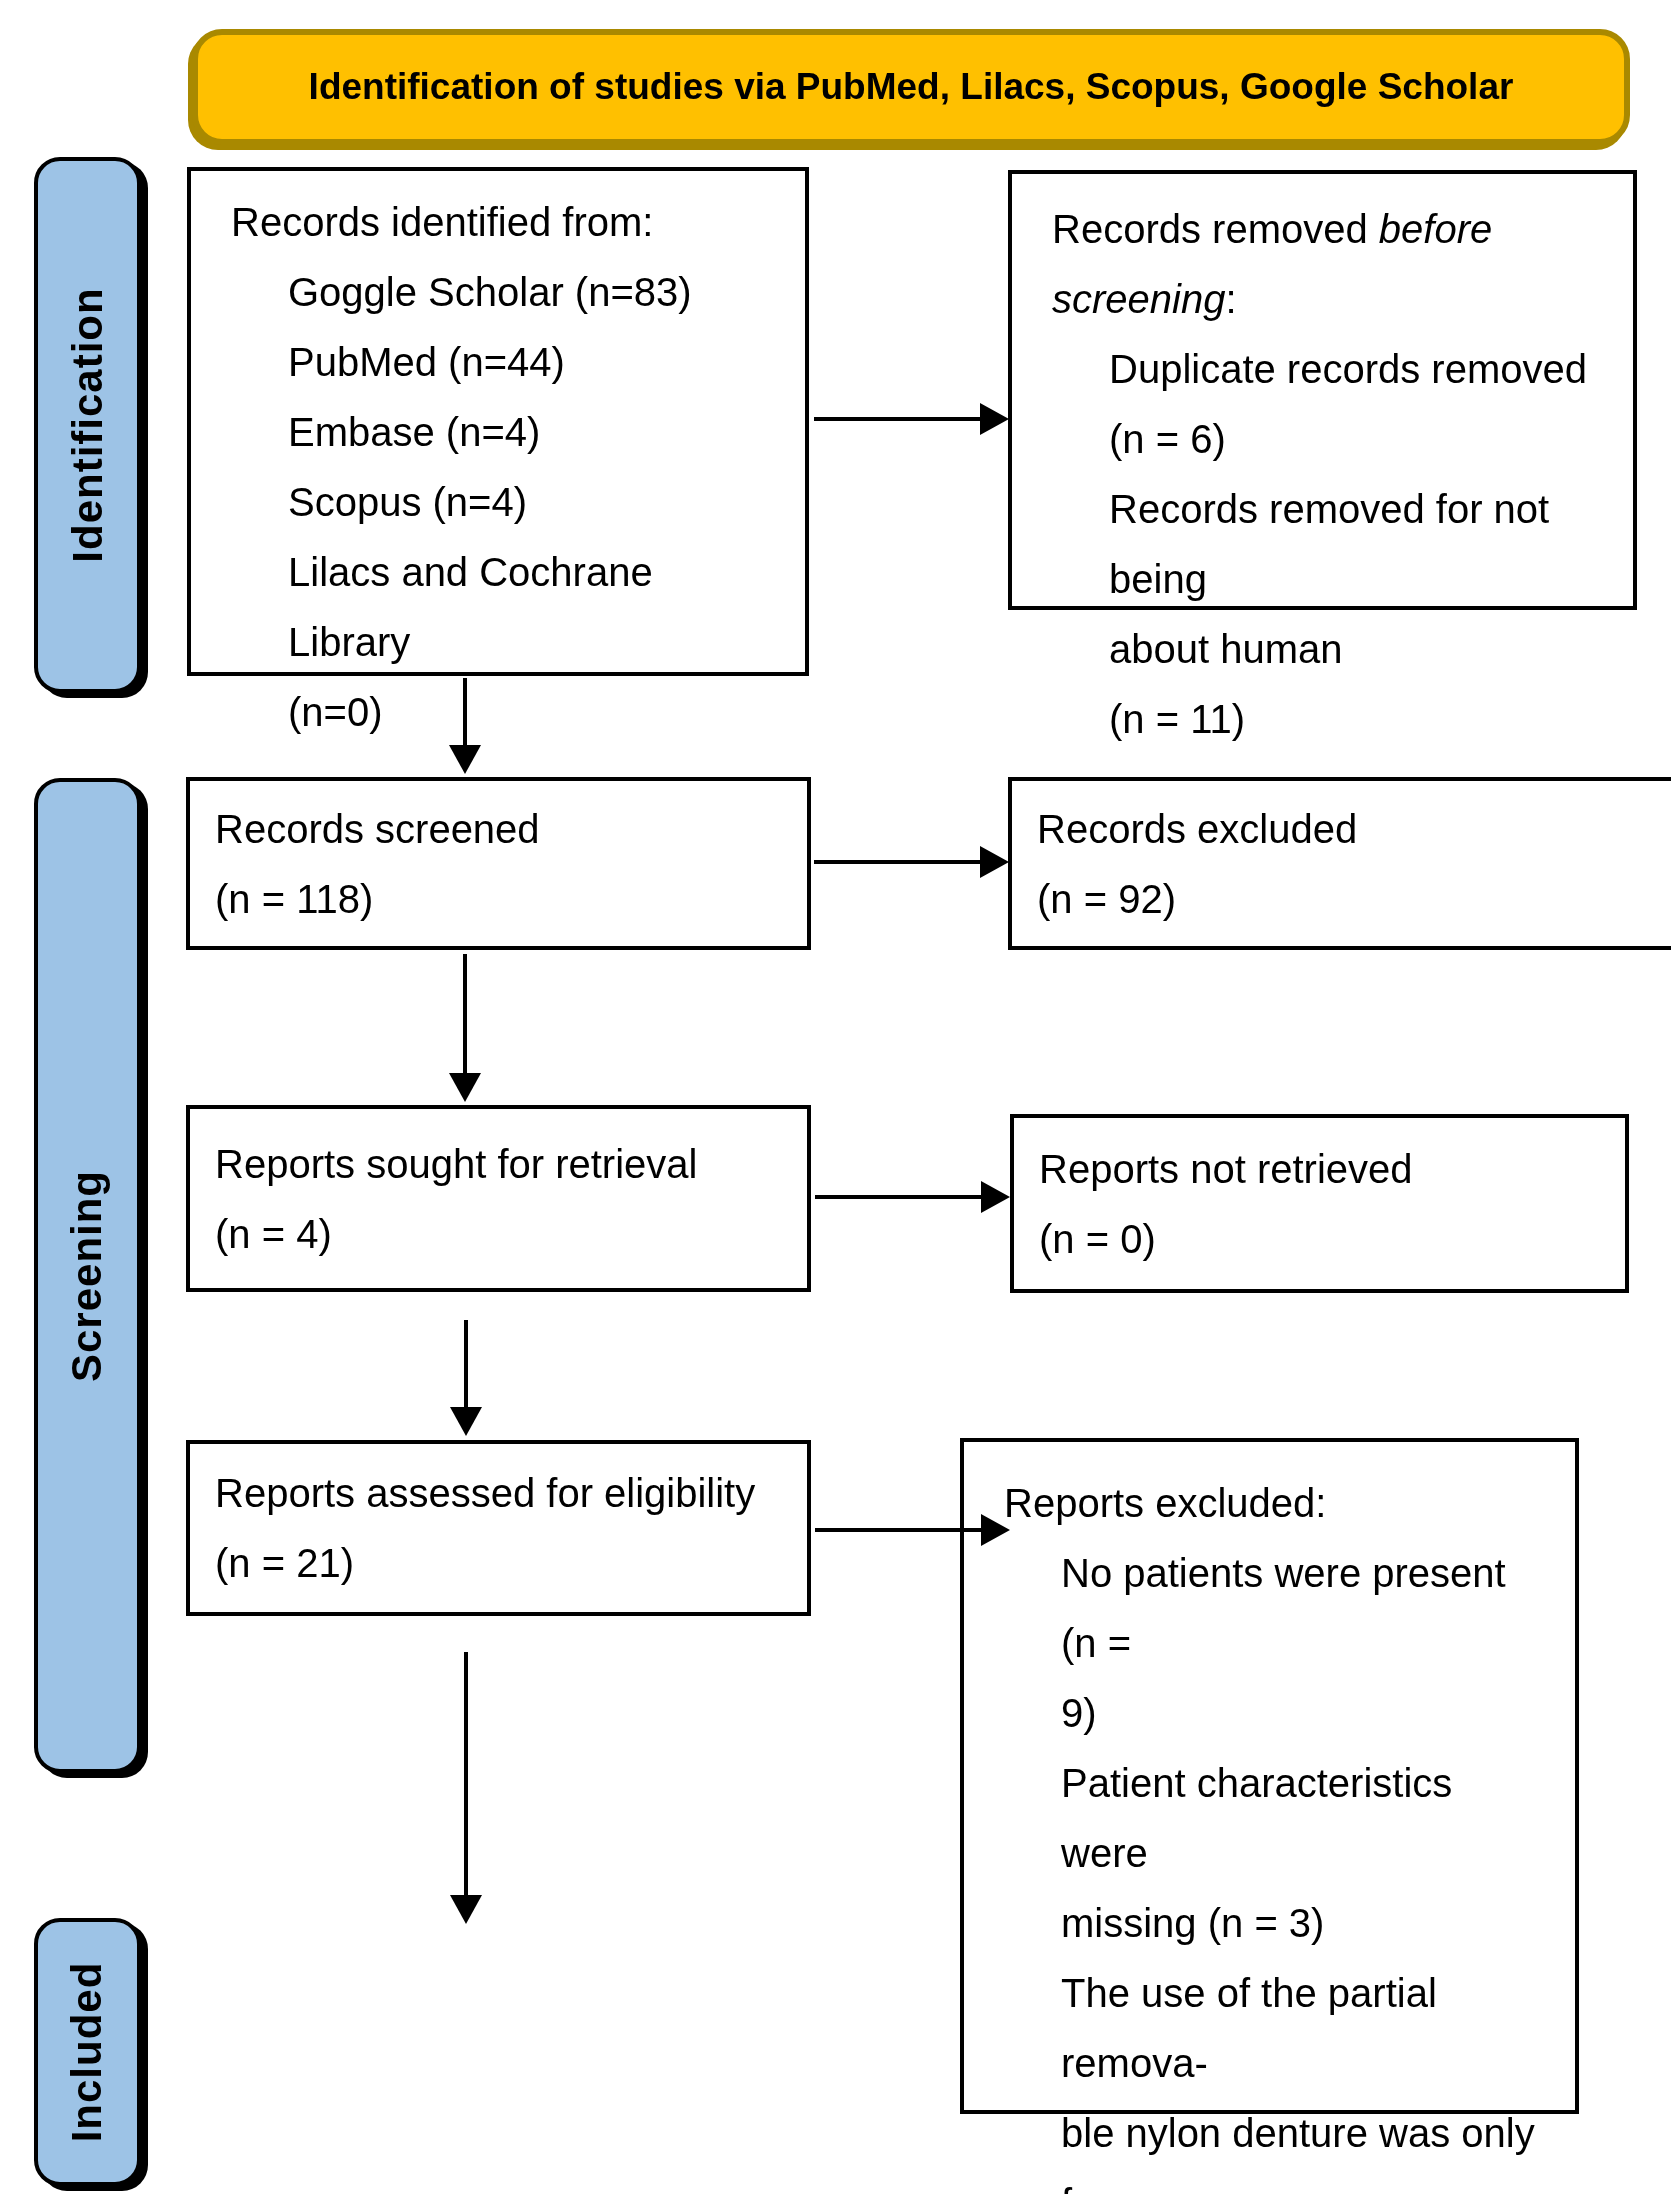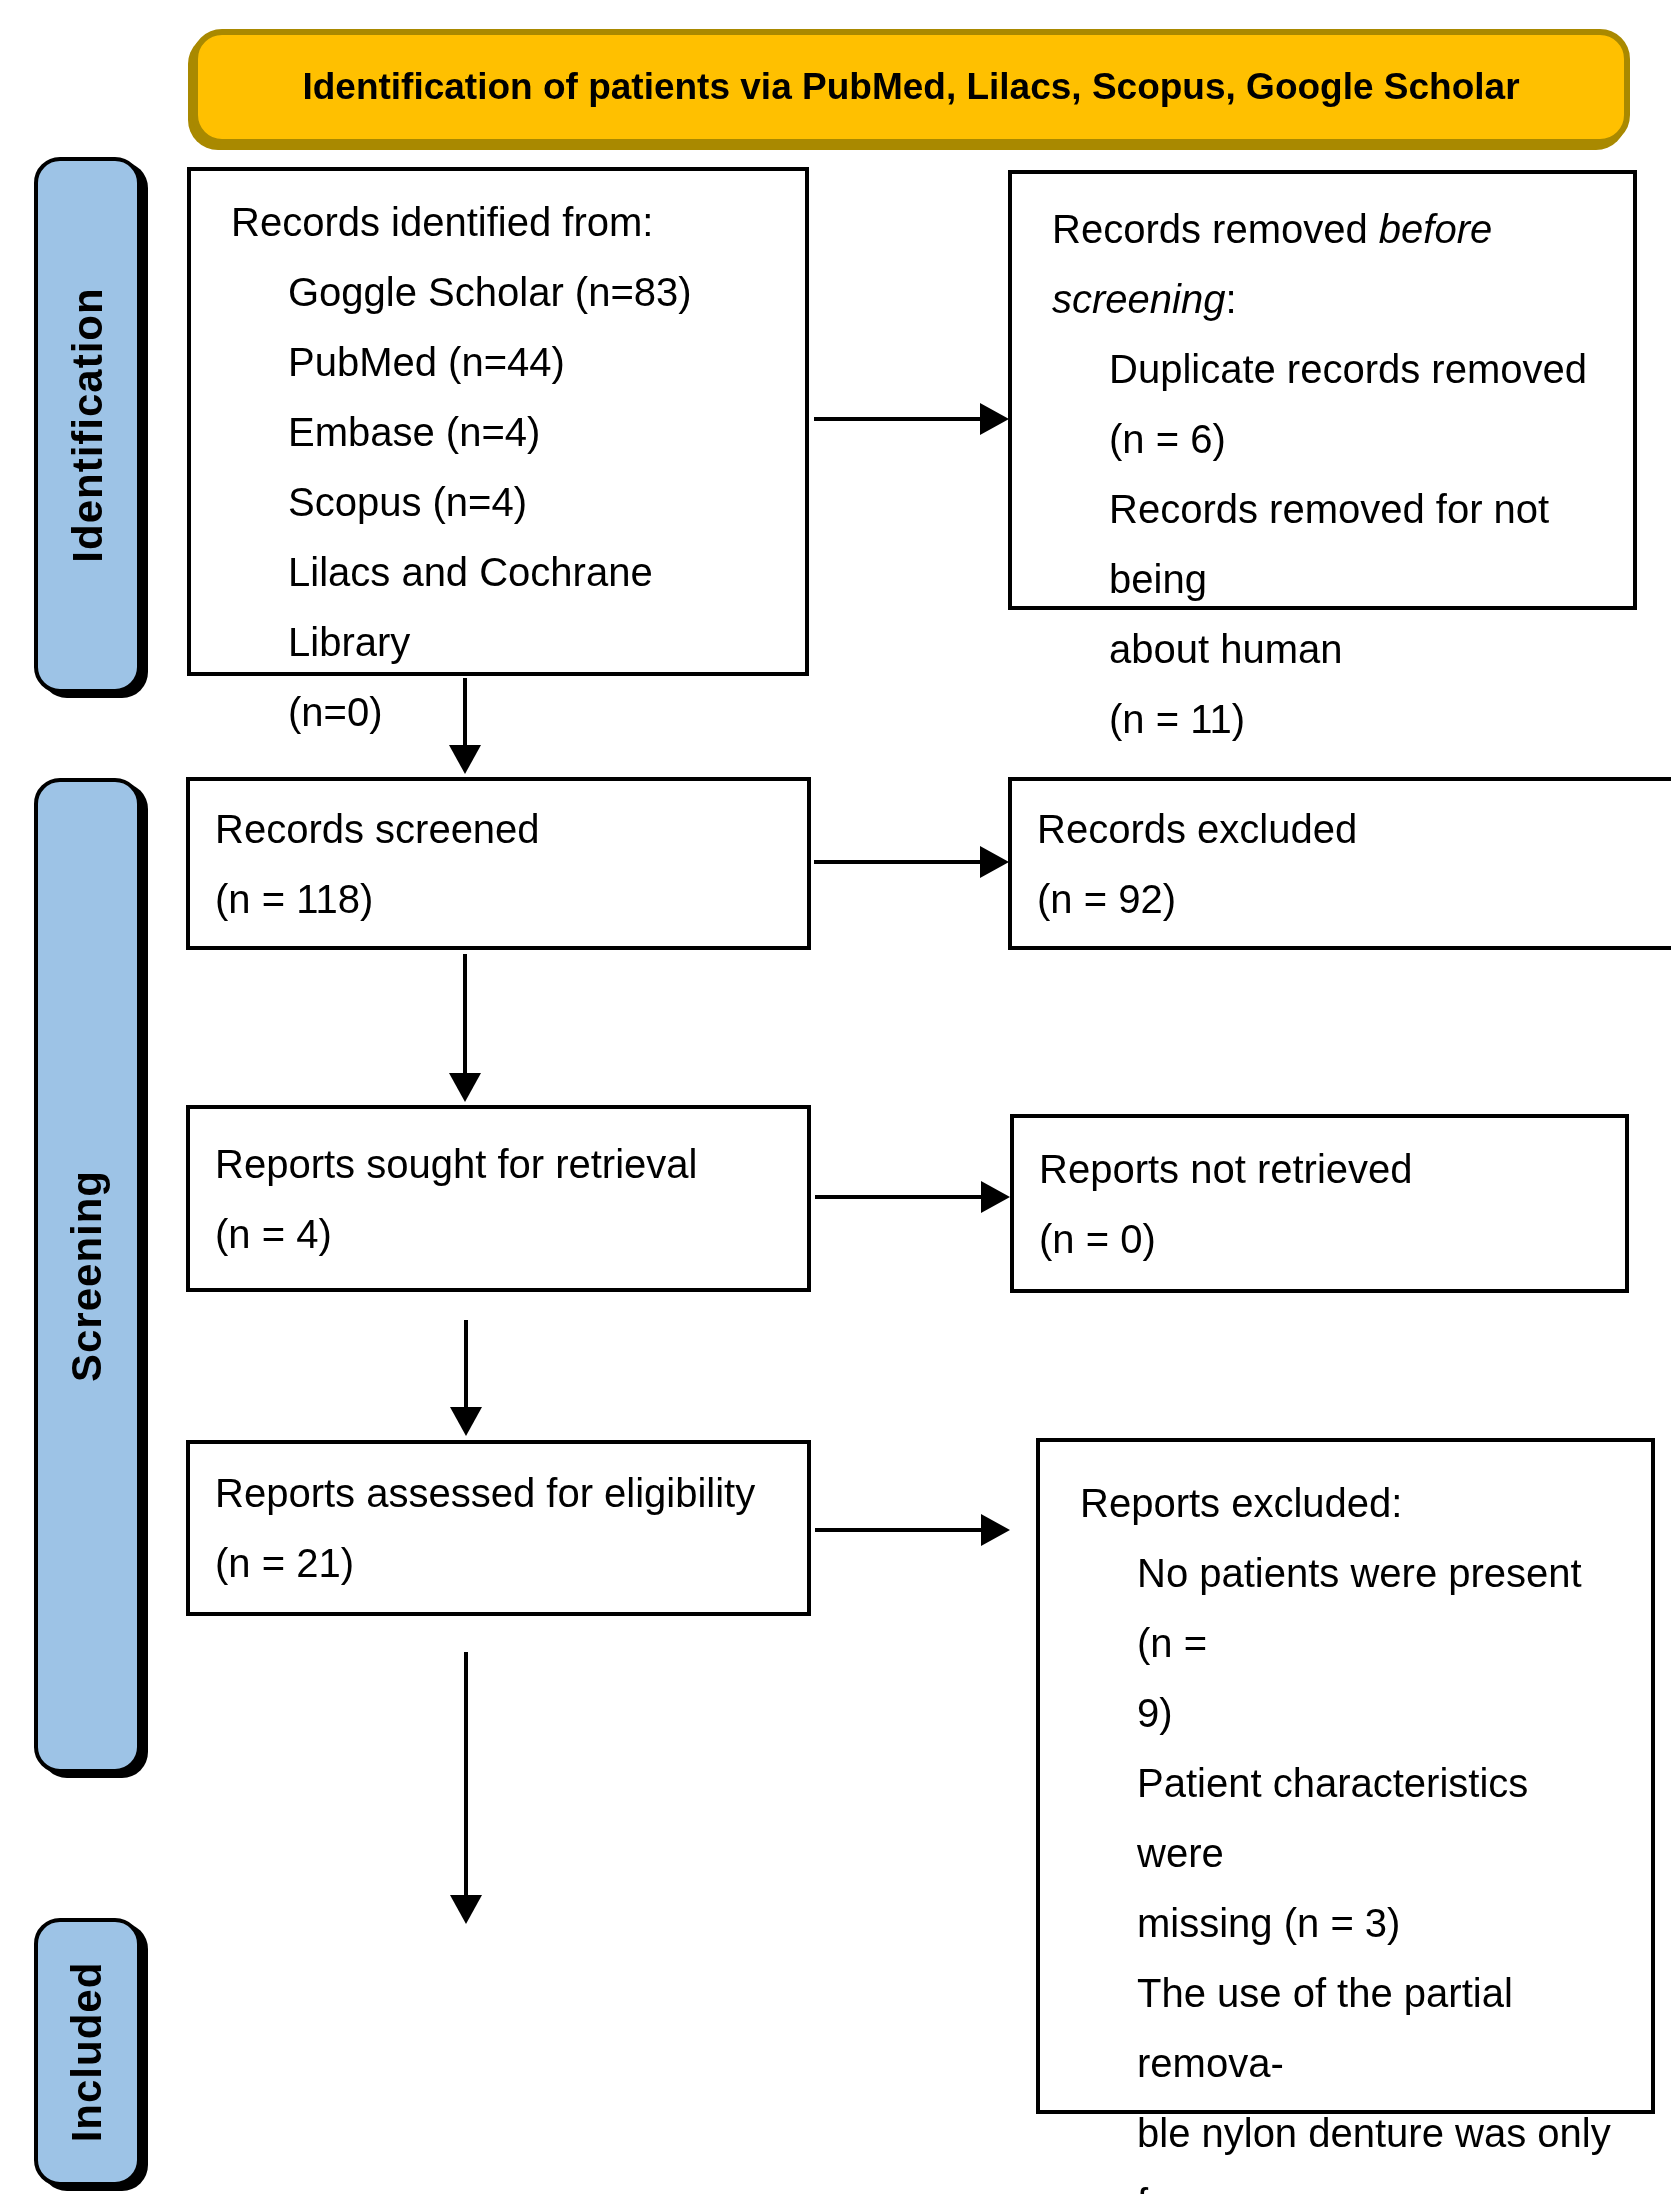--- a/index.html
+++ b/index.html
@@ -72,21 +72,21 @@
     border-left:16.5px solid transparent;
     border-right:16.5px solid transparent;
   }
 </style>
 </head>
 <body>
 
 <div id="canvas">
 
   <div class="banner">
-    <span>Identification of patients via PubMed, Lilacs, Scopus, Google Scholar</span>
+    <span>Identification of studies via PubMed, Lilacs, Scopus, Google Scholar</span>
   </div>
 
   <div class="stage" style="top:157px; height:536px;">
     <span class="vlabel">Identification</span>
   </div>
   <div class="stage" style="top:778px; height:995px;">
     <span class="vlabel">Screening</span>
   </div>
   <div class="stage" style="top:1918px; height:268px;">
     <span class="vlabel">Included</span>
@@ -126,21 +126,21 @@
   </div>
   <div class="box two-line" style="left:1010px; top:1114px; width:619px; height:179px;">
     <div class="txt">Reports not retrieved
 (n = 0)</div>
   </div>
 
   <div class="box two-line" style="left:186px; top:1440px; width:625px; height:176px;">
     <div class="txt">Reports assessed for eligibility
 (n = 21)</div>
   </div>
-  <div class="box pad-h" style="left:1036px; top:1438px; width:619px; height:676px;">
+  <div class="box pad-h" style="left:960px; top:1438px; width:619px; height:676px;">
     <div class="heading">Reports excluded:</div>
     <div class="items">No patients were present (n =
 9)
 Patient characteristics were
 missing (n = 3)
 The use of the partial remova-
 ble nylon denture was only for
 study purposes and not for the
 patient (n= 5)</div>
   </div>

